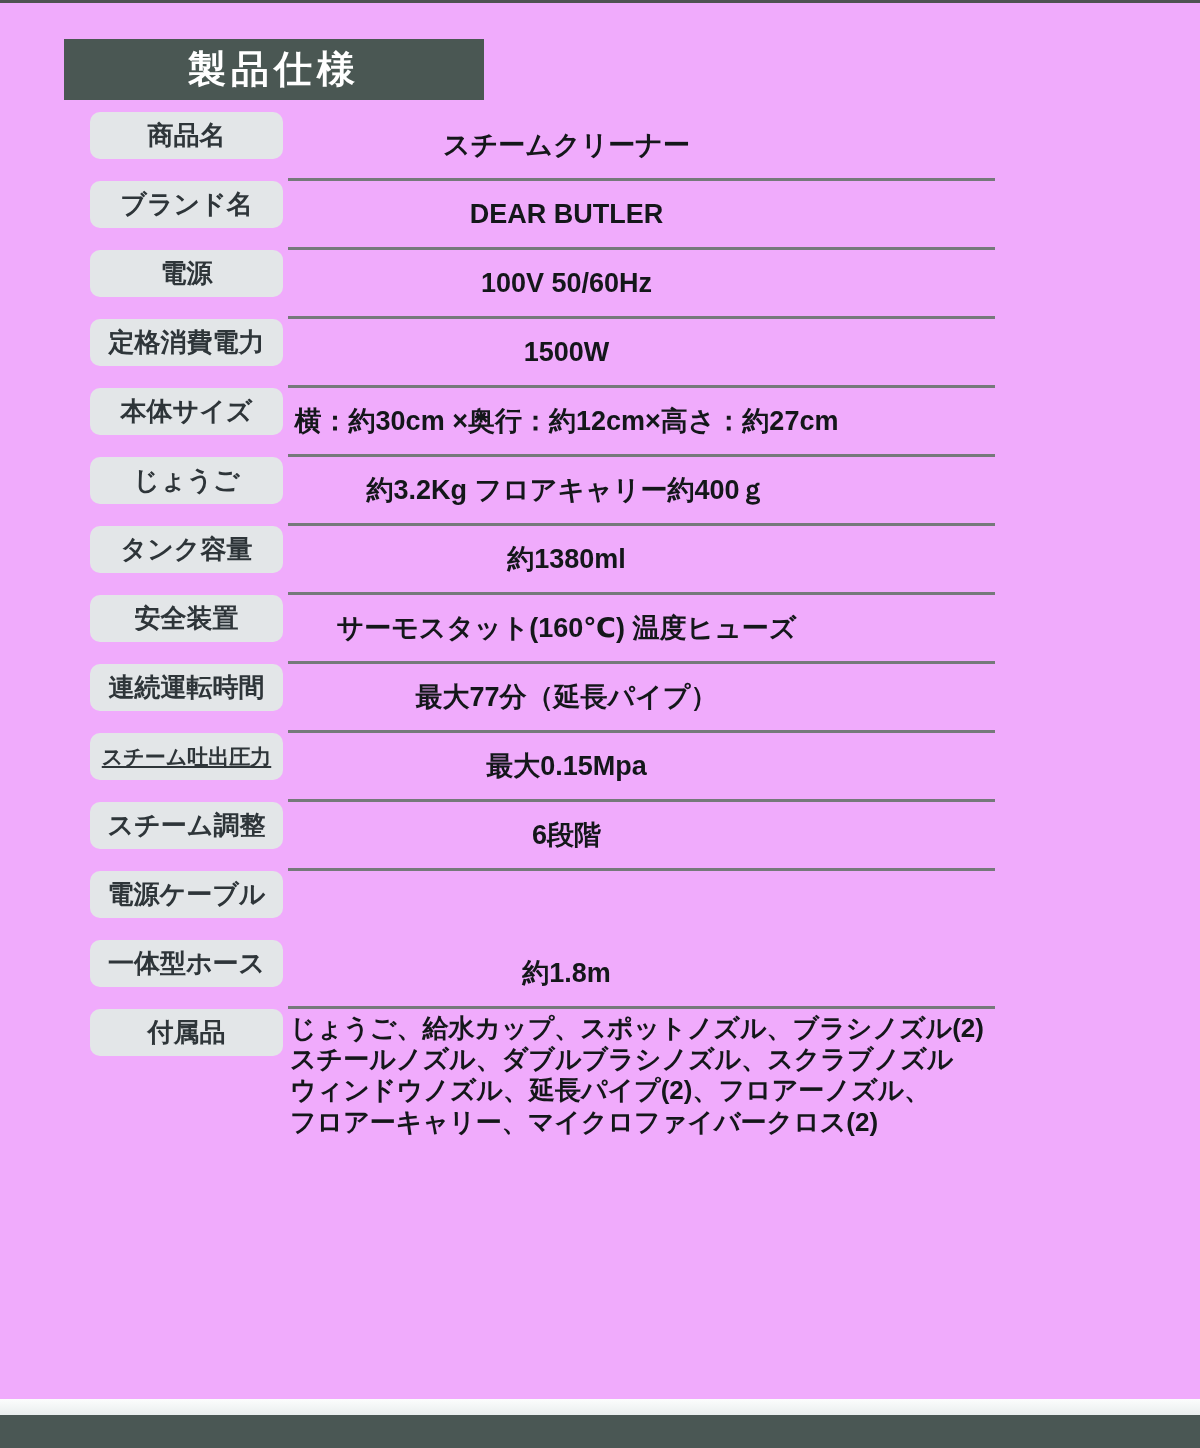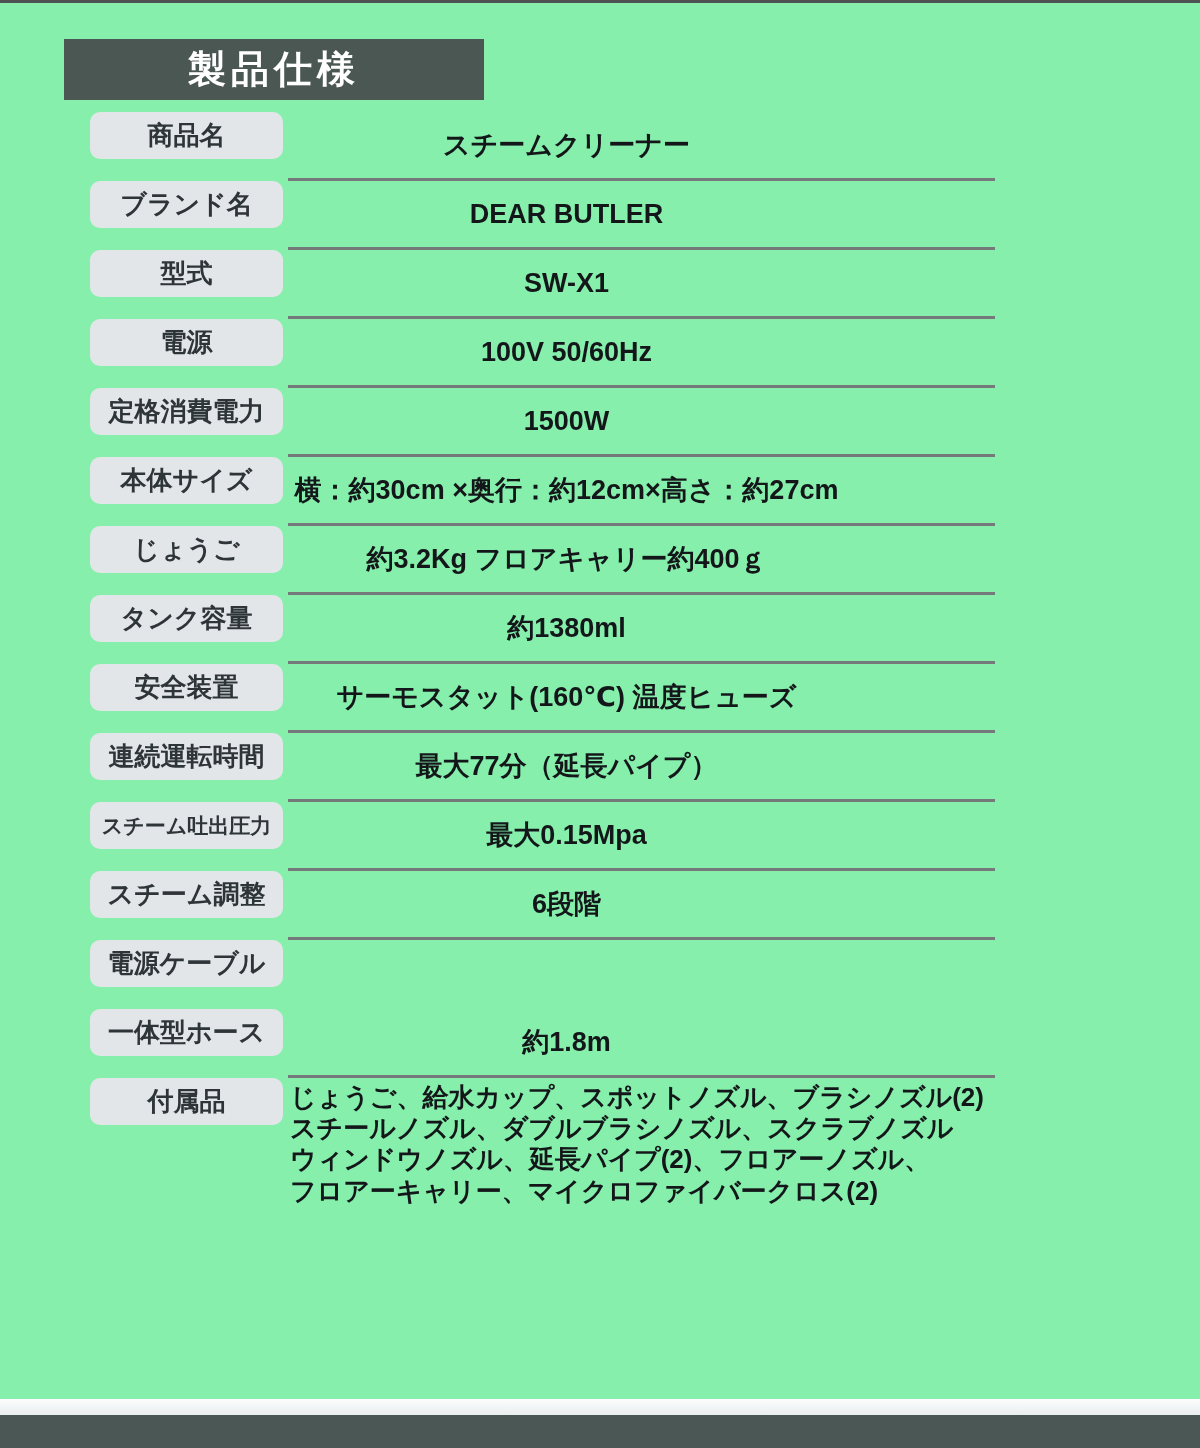--- a/index.html
+++ b/index.html
@@ -11,21 +11,21 @@
   *{ box-sizing:border-box; margin:0; padding:0; }
   html,body{ background:#ffffff; }
   body{
     font-family:"Liberation Sans","DejaVu Sans",sans-serif;
     font-weight:700;
   }
   .page{
     position:relative;
     width:1200px;
     height:1448px;
-    background:#86efac;
+    background:#f0abfc;
     overflow:hidden;
     margin:0 auto;
   }
   .top-line{
     position:absolute; top:0; left:0;
     width:100%; height:3px;
     background:#4f5252;
   }
   .header-box{
     position:absolute;
@@ -51,21 +51,21 @@
   .label-box{
     width:193px; min-width:193px;
     height:47px;
     background:var(--label-bg);
     border-radius:10px;
     display:flex; align-items:center; justify-content:center;
     font-size:26px;
     color:#2e3539;
     text-align:center;
   }
-  .label-box.small{ font-size:21px; }
+  .label-box.small{ font-size:21px;text-decoration:underline; }
   .value-cell{
     flex:1;
     align-self:stretch;
     margin-left:5px;
     border-bottom:3px solid var(--underline);
     display:flex; align-items:center; justify-content:center;
     padding-right:150px;
     font-size:27px;
     color:#14171a;
     text-align:center;
@@ -109,26 +109,20 @@
     </div>
   </div>
 
   <div class="row">
     <div class="label-box">ブランド名</div>
     <div class="value-cell">
       <span class="value-text">DEAR BUTLER</span>
     </div>
   </div>
 
-  <div class="row">
-    <div class="label-box">型式</div>
-    <div class="value-cell">
-      <span class="value-text">SW-X1</span>
-    </div>
-  </div>
 
   <div class="row">
     <div class="label-box">電源</div>
     <div class="value-cell">
       <span class="value-text">100V 50/60Hz</span>
     </div>
   </div>
 
   <div class="row">
     <div class="label-box">定格消費電力</div>

